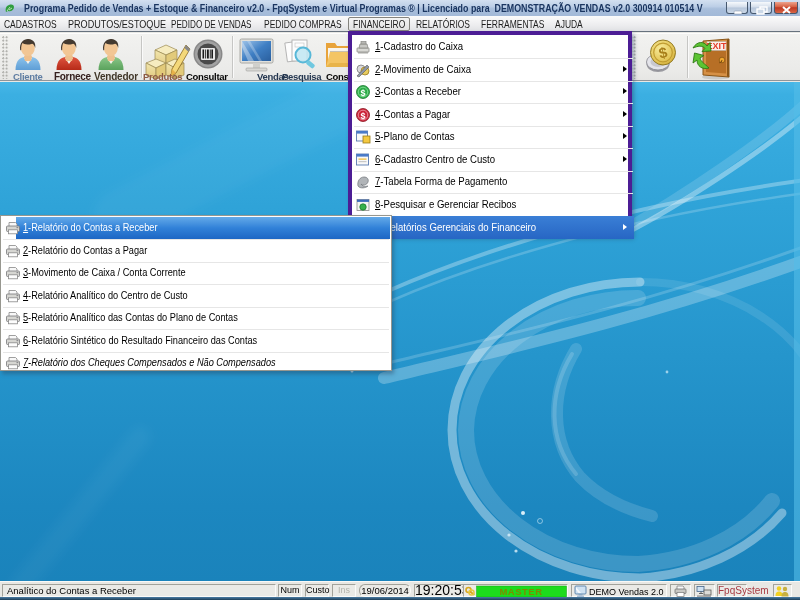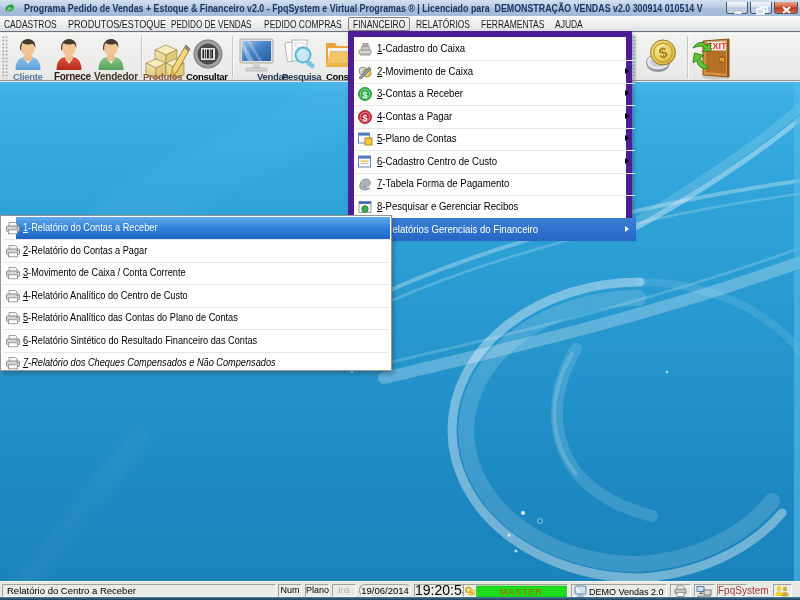--- a/index.html
+++ b/index.html
@@ -45,21 +45,21 @@
   
   #statusbar { position:absolute; left:0; top:581px; width:800px; height:16px;
     background:#e8e8e4; border-top:1px solid #f8f8f6; font-size:9px; color:#000; }
   .sp { position:absolute; top:2px; height:13px; background:#eaeae6;
     border:1px solid; border-color:#a2a29a #fbfbf9 #fbfbf9 #a2a29a; line-height:11px; }
   #bottomedge { position:absolute; left:0; top:597px; width:800px; height:3px;
     background:linear-gradient(#4a7da5,#1d3d56); }
 
   
   #dropdown { position:absolute; left:348px; top:31px; width:284px; height:205px;
-    background:#fff; border:6px solid #4c1d95; box-shadow:2px 3px 4px rgba(40,70,100,.45); }
+    background:#fff; border:4px solid #4c1d95; box-shadow:2px 3px 4px rgba(40,70,100,.45); }
   .dd-item { position:absolute; left:1px; width:281px; height:22px; font-size:10px; color:#000; }
   .dd-item .txt { position:absolute; left:22px; top:5px; white-space:nowrap; transform:scaleX(0.96); transform-origin:0 0; }
   .dd-item .ico { position:absolute; left:2px; top:3px; width:16px; height:16px; }
   .dd-item .arr { position:absolute; right:7px; top:7px; width:0; height:0;
     border-left:4px solid #000; border-top:3.5px solid transparent; border-bottom:3.5px solid transparent; }
   .dd-sep { position:absolute; left:2px; width:279px; height:1px; background:#e6e6e6; }
   u.ac { text-decoration:underline; }
 
   
   .ico svg, .sm-print svg { display:block; }
@@ -292,23 +292,23 @@
         <circle cx="509" cy="453" r="1.6" opacity=".7"></circle>
         <circle cx="516" cy="469" r="1.6" opacity=".75"></circle>
         <circle cx="352" cy="289" r="1.5" opacity=".75"></circle>
         <circle cx="667" cy="290" r="1.4" opacity=".6"></circle>
       </g>
     </svg>
     <div id="rstrip"></div>
   </div>
 
   <div id="statusbar">
-    <div class="sp" style="left:2px; width:274px; padding-left:4px; font-size:9.5px;">Relatório do Centro a Receber</div>
+    <div class="sp" style="left:2px; width:274px; padding-left:4px; font-size:9.5px;">Analítico do Contas a Receber</div>
     <div class="sp" style="left:278px; width:24px; text-align:center;">Num</div>
-    <div class="sp" style="left:305px; width:24px; text-align:center;">Plano</div>
+    <div class="sp" style="left:305px; width:24px; text-align:center;">Custo</div>
     <div class="sp" style="left:332px; width:24px; text-align:center; color:#b4b4ac;">Ins</div>
     <div class="sp" style="left:359px; width:52px; text-align:center; font-size:9.5px;border-radius:6px;">19/06/2014</div>
     <div class="sp" style="left:414px; width:51px; text-align:center; font-size:14px;">19:20:53</div>
     <div class="sp" style="left:463px; width:105px;" id="sp-master">
         <svg width="105" height="13" viewBox="0 0 105 13" style="display:block">
 <g transform="translate(1,1)">
             <circle cx="3.5" cy="4" r="2.5" fill="none" stroke="#d8a820" stroke-width="1.6"></circle>
             <rect x="5" y="4.5" width="6" height="1.8" fill="#d8a820" transform="rotate(35 5 4.5)"></rect>
             <circle cx="6.5" cy="6.5" r="2.5" fill="none" stroke="#e8c840" stroke-width="1.6"></circle>
           </g>

